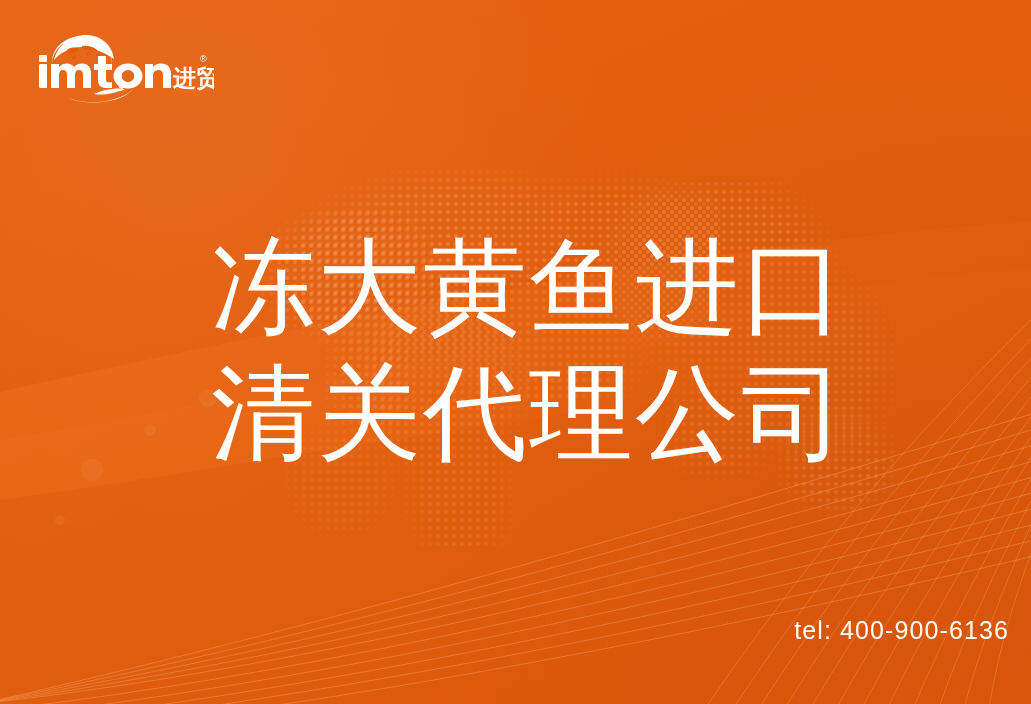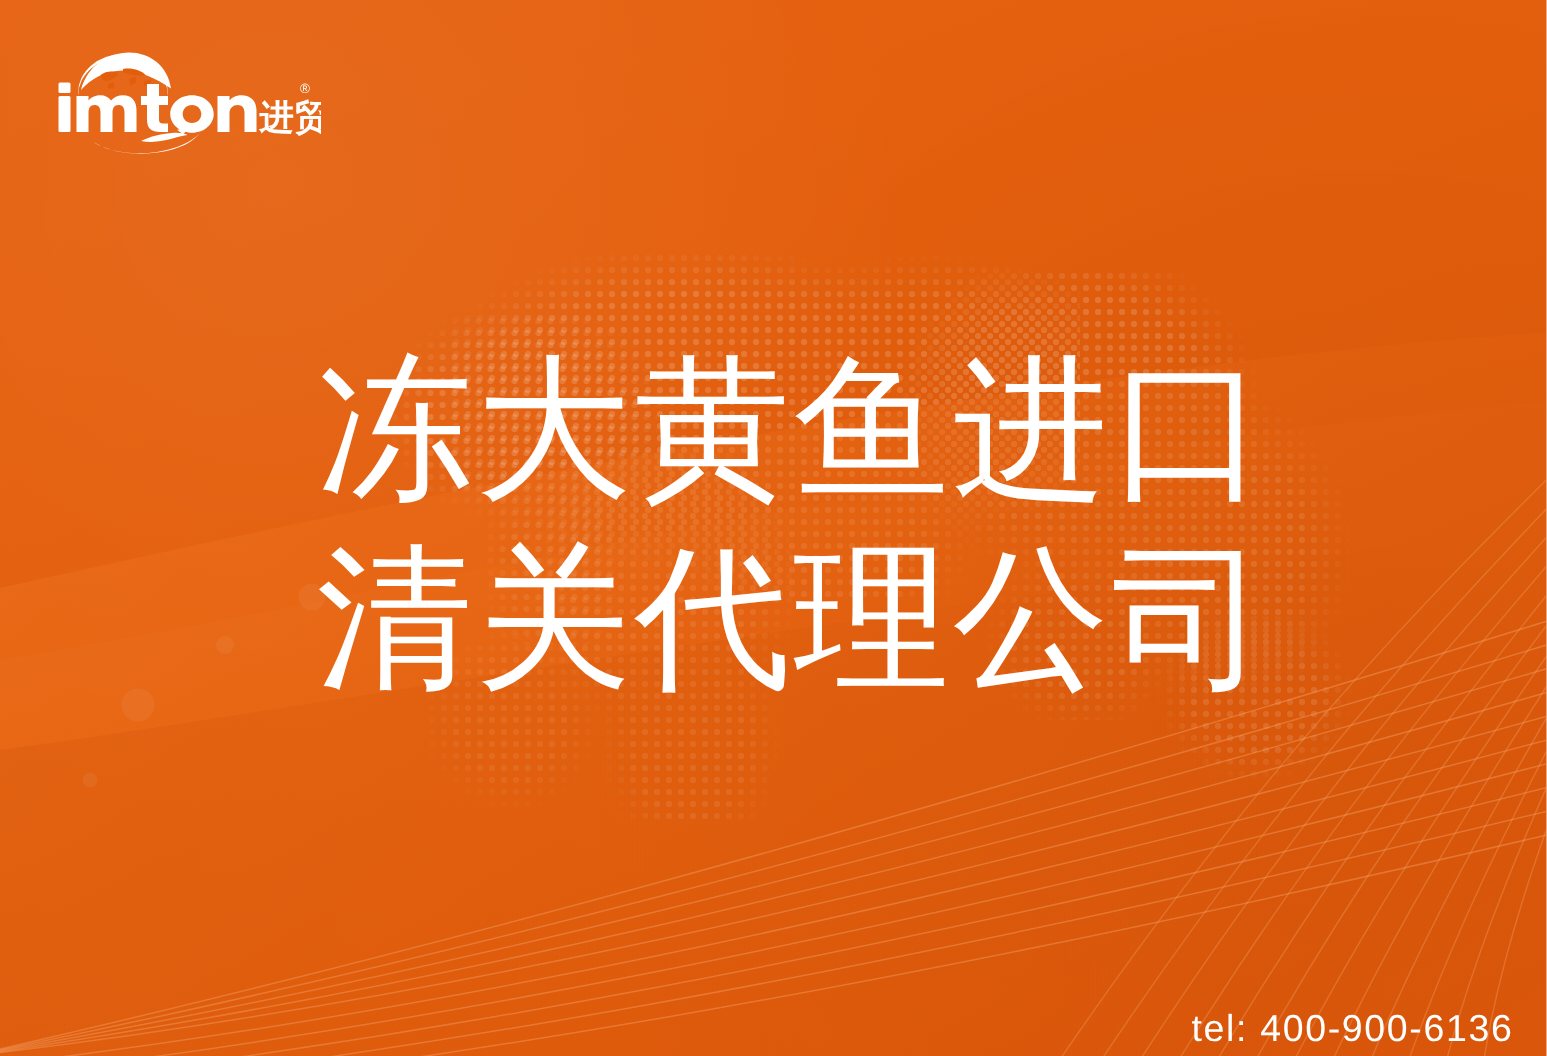--- a/index.html
+++ b/index.html
@@ -111,21 +111,21 @@
     font-weight: 400;
     letter-spacing: 2px;
     white-space: nowrap;
   }
   .headline-line { display: block; }
 
   
   .phone {
     position: absolute;
     right: 22px;
-    top: 672px;
+    top: 616px;
     color: #ffffff;
     font-family: "Liberation Sans", "DejaVu Sans", sans-serif;
     font-size: 25px;
     letter-spacing: 1.1px;
     white-space: nowrap;
     margin-left: 35px;
   }
 </style>
 </head>
 <body>

